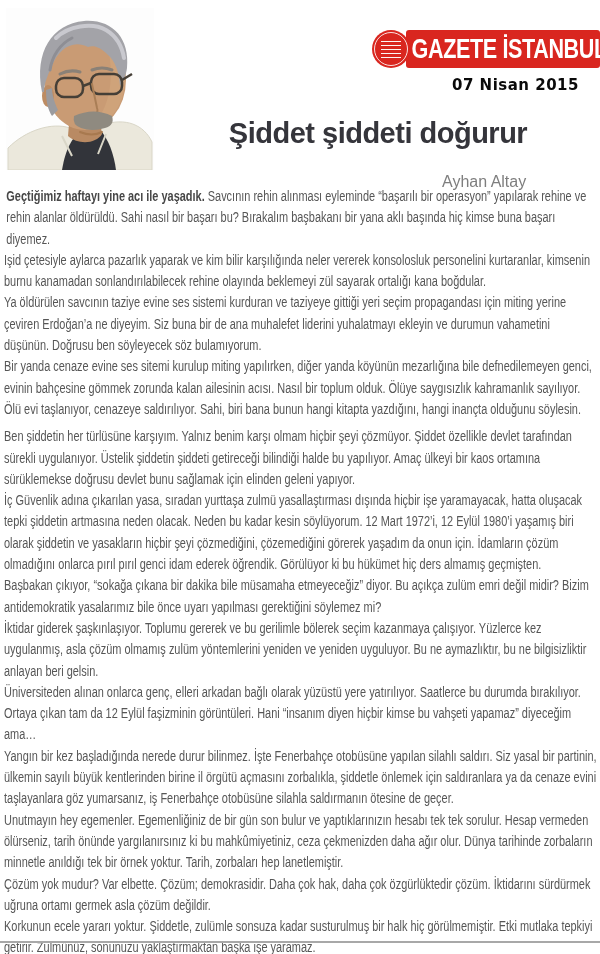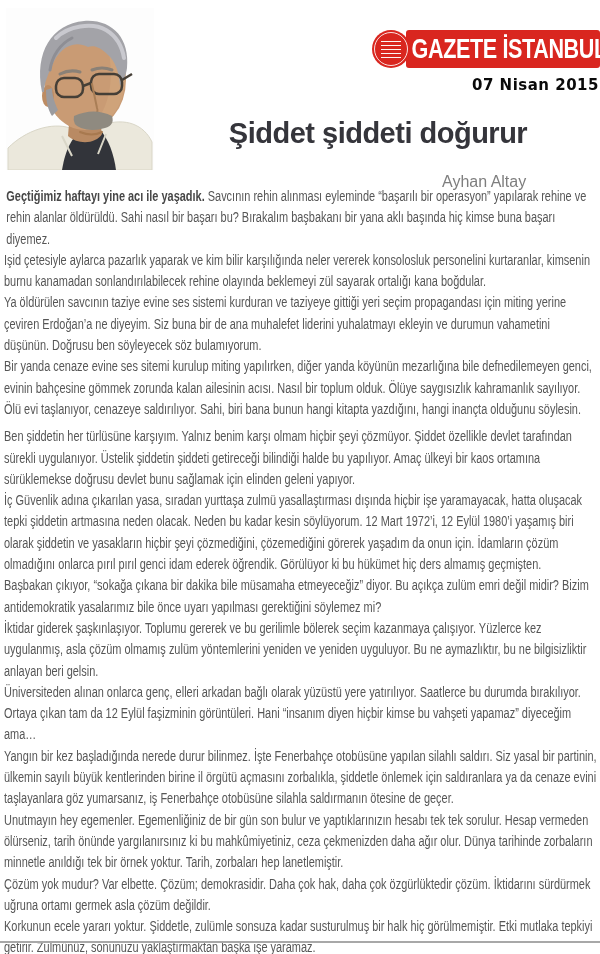--- a/index.html
+++ b/index.html
@@ -38,21 +38,21 @@
   }
   .banner .banner-text {
     color:#ffffff; font-weight:bold; font-size:27px; white-space:nowrap;
     letter-spacing:-0.5px; transform:scaleX(0.80); transform-origin:0 50%;
     padding-left:7px; font-family:"Liberation Sans",sans-serif;
   }
 
   .date {
     position:absolute; left:452px; top:76px;
     font-family:"DejaVu Sans",sans-serif; font-weight:bold;
-    font-size:15px; letter-spacing:0.5px; color:#0a0a0a; white-space:nowrap;margin-left:20px;
+    font-size:15px; letter-spacing:0.5px; color:#0a0a0a; white-space:nowrap;
   }
 
   .title {
     position:absolute; left:144px; top:111px; width:456px;
     text-align:center; font-size:29px; font-weight:bold;
     color:var(--title,#35353b); letter-spacing:-0.5px; white-space:nowrap;
   }
 
   .author {
     position:absolute; left:442px; top:173px;

